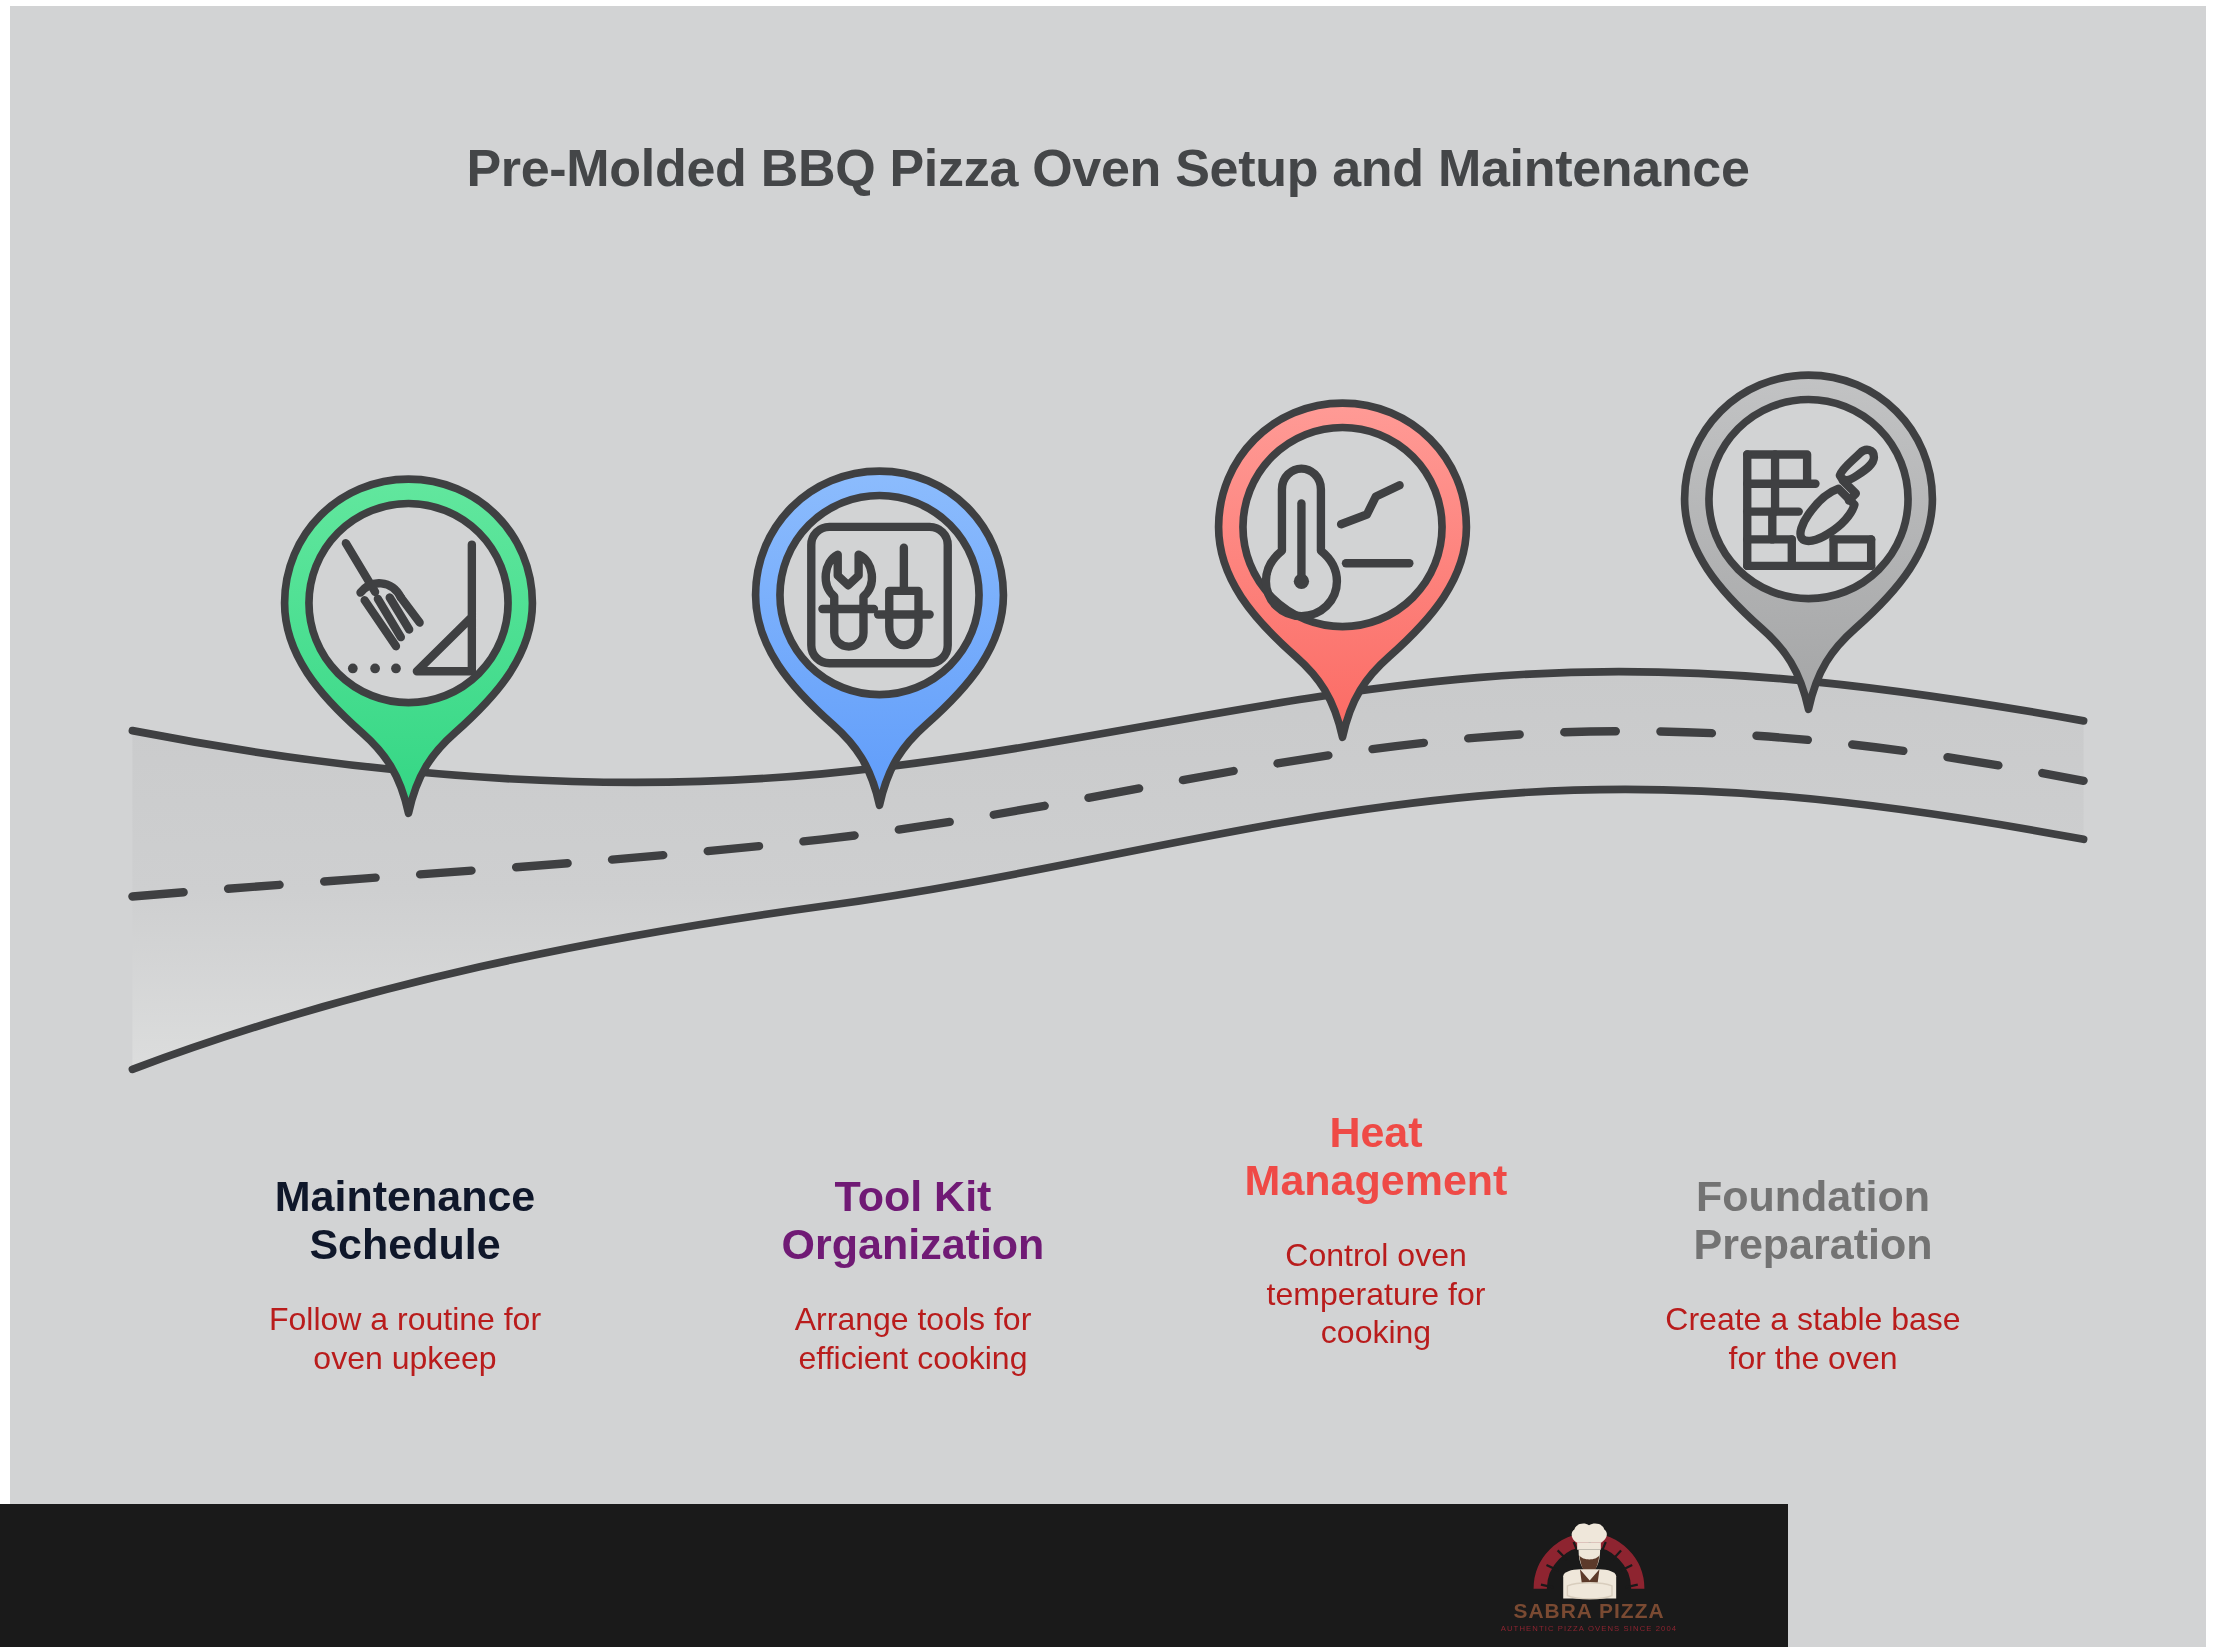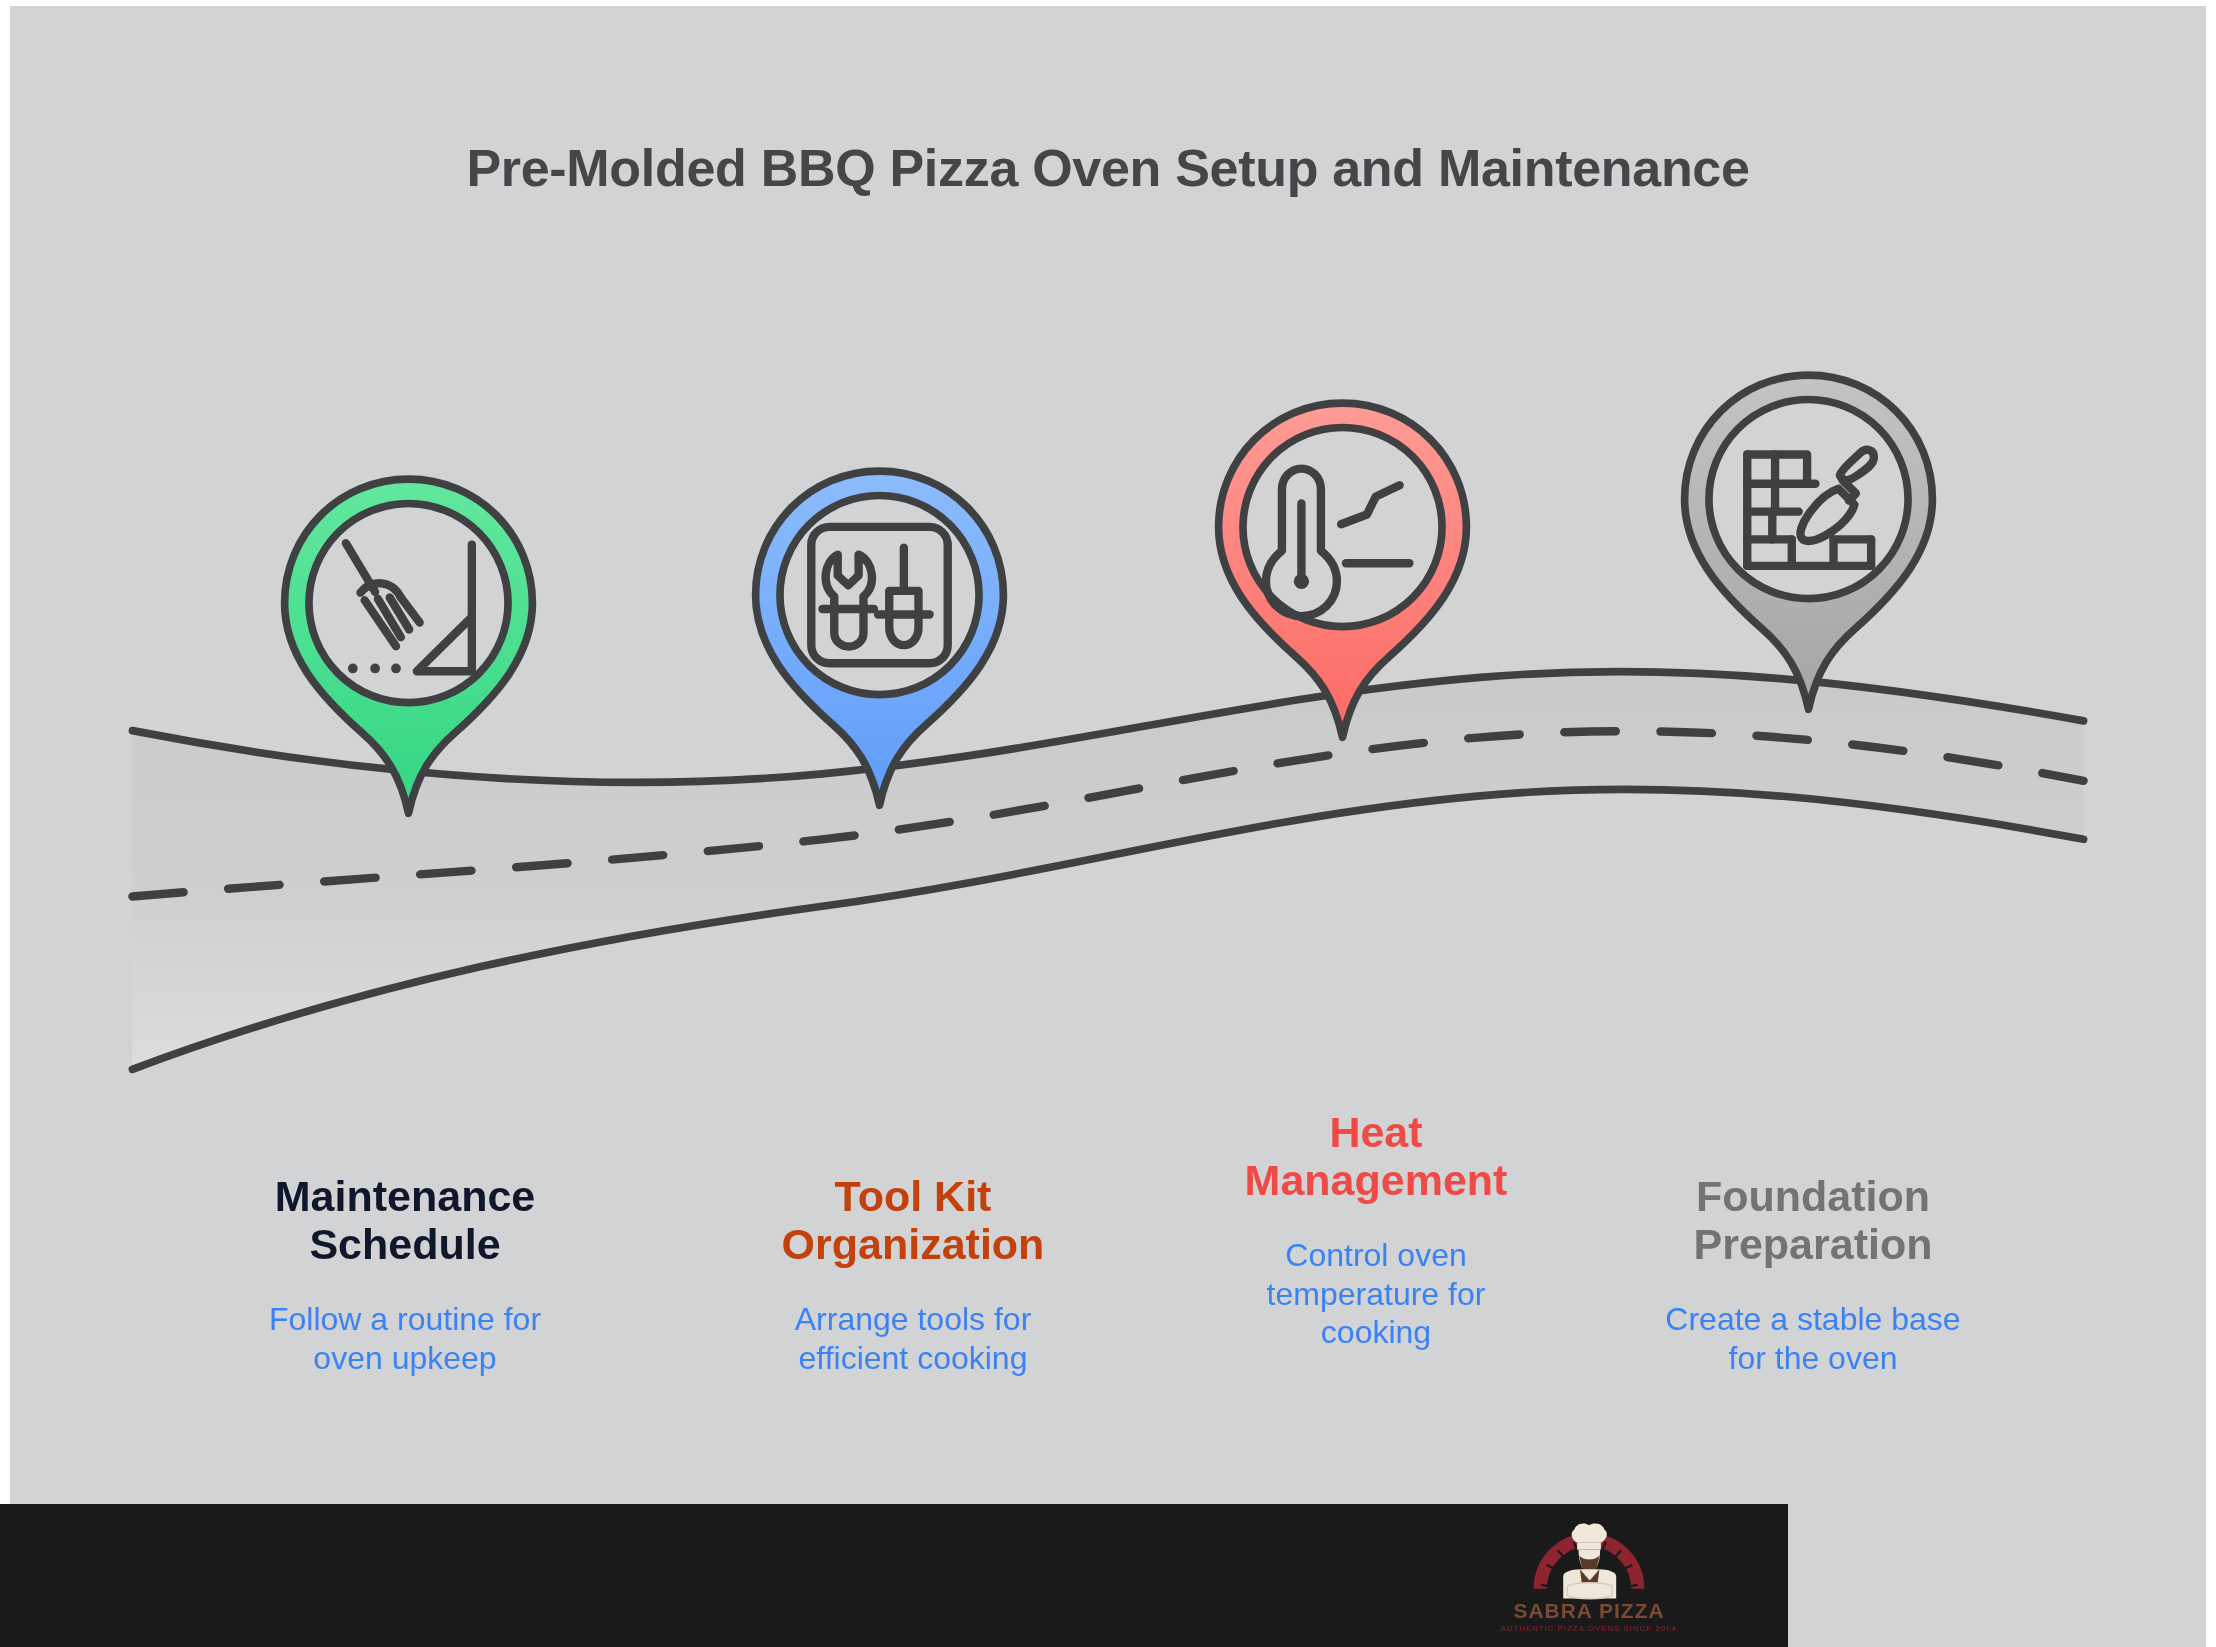--- a/index.html
+++ b/index.html
@@ -65,26 +65,26 @@
   .col-title{
     font-size:43px;
     font-weight:bold;
     line-height:1.12;
     margin:0 0 32px 0;
     white-space:pre-line;
   }
   .col-desc{
     font-size:32px;
     line-height:1.20;
-    color:#3b82f6;
+    color:#b91c1c;
     white-space:pre-line;
     margin:0;
   }
   .c-green{color:#0f172a;}
-  .c-blue {color:#c2410c;}
+  .c-blue {color:#701a75;}
   .c-red  {color:#ef4a46;}
   .c-grey {color:#737373;}
 
   
   .footer{
     position:absolute;
     left:0;bottom:0;width:1788px;height:144px;
     background:#1a1a1a;
   }
   .logo{

